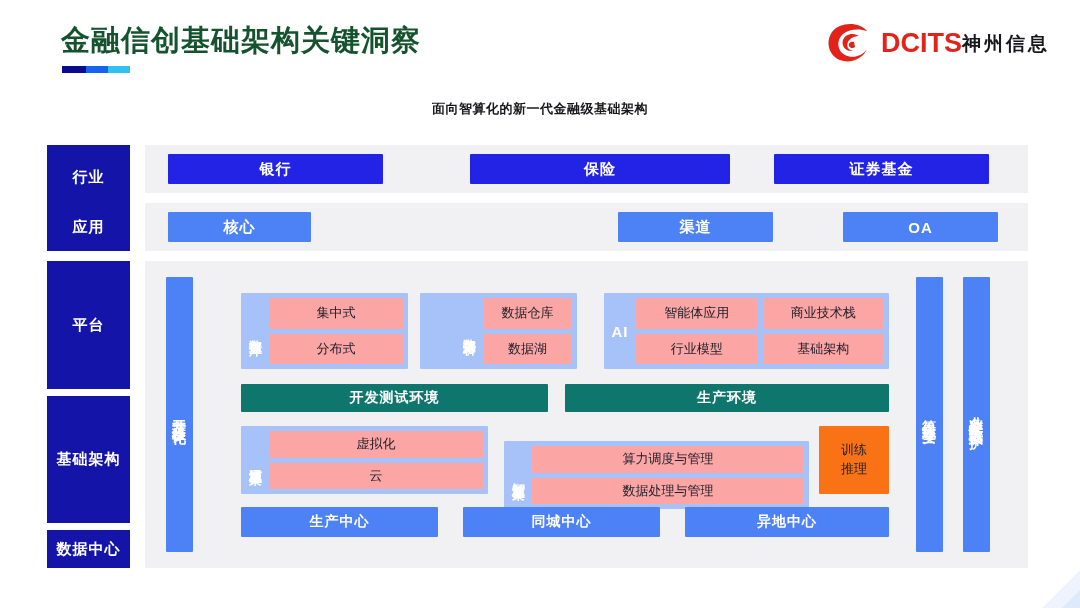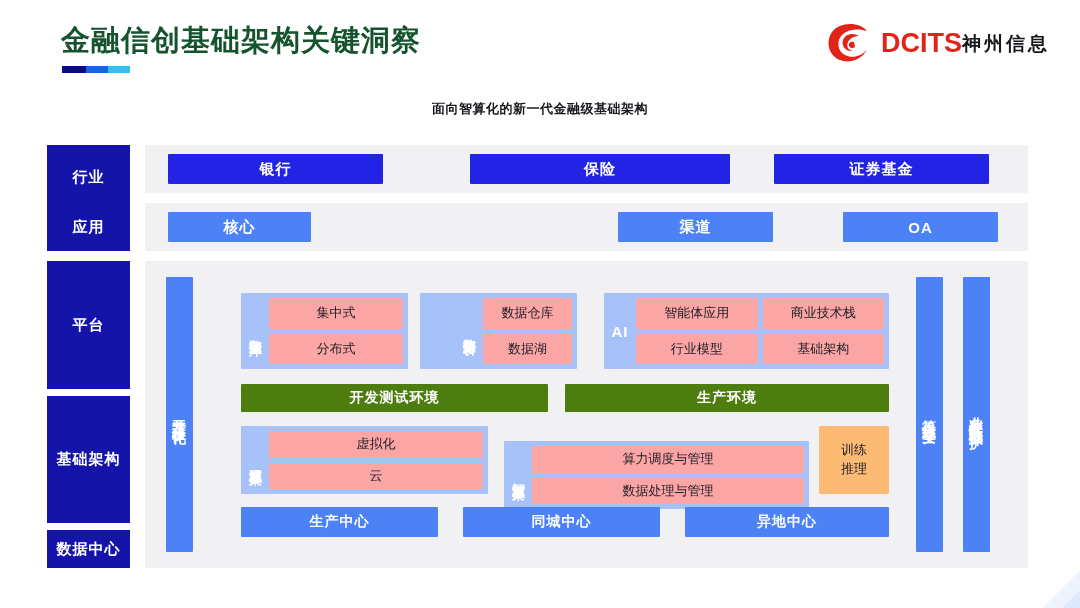--- a/index.html
+++ b/index.html
@@ -122,33 +122,33 @@
     border-radius: 1px;
   }
 
   .g-db   { left: 96px;  top: 32px; width: 167px; height: 76px; }
   .g-da   { left: 275px; top: 32px; width: 157px; height: 76px; padding-left: 40px; }
   .g-ai   { left: 459px; top: 32px; width: 285px; height: 76px; }
   .g-ai .group-label { width: 22px; font-family: "Liberation Sans", sans-serif;
                        writing-mode: horizontal-tb; font-size: 15px; }
 
   .wide {
-    position: absolute; background: #4d7c0f; color: #ffffff;
+    position: absolute; background: #0f766e; color: #ffffff;
     font-size: 14px; font-weight: bold; letter-spacing: 1px;
     display: flex; align-items: center; justify-content: center; border-radius: 1px;
   }
   .w-dev  { left: 96px;  top: 123px; width: 307px; height: 28px; }
   .w-prod { left: 420px; top: 123px; width: 324px; height: 28px; }
 
   .g-tc  { left: 96px;  top: 165px; width: 247px; height: 68px; }
   .g-ic  { left: 359px; top: 180px; width: 305px; height: 68px; }
 
   .train {
     position: absolute; left: 674px; top: 165px; width: 70px; height: 68px;
-    background: #fdba74; color: #20202a; font-size: 13px;
+    background: #f97316; color: #20202a; font-size: 13px;
     display: flex; flex-direction: column; align-items: center; justify-content: center;
     line-height: 1.45; border-radius: 1px;
   }
 
   .dc {
     position: absolute; top: 246px; height: 30px;
     background: #4d82f6; color: #ffffff; font-size: 14px; font-weight: bold;
     display: flex; align-items: center; justify-content: center;
     letter-spacing: 1px; border-radius: 1px;
   }

